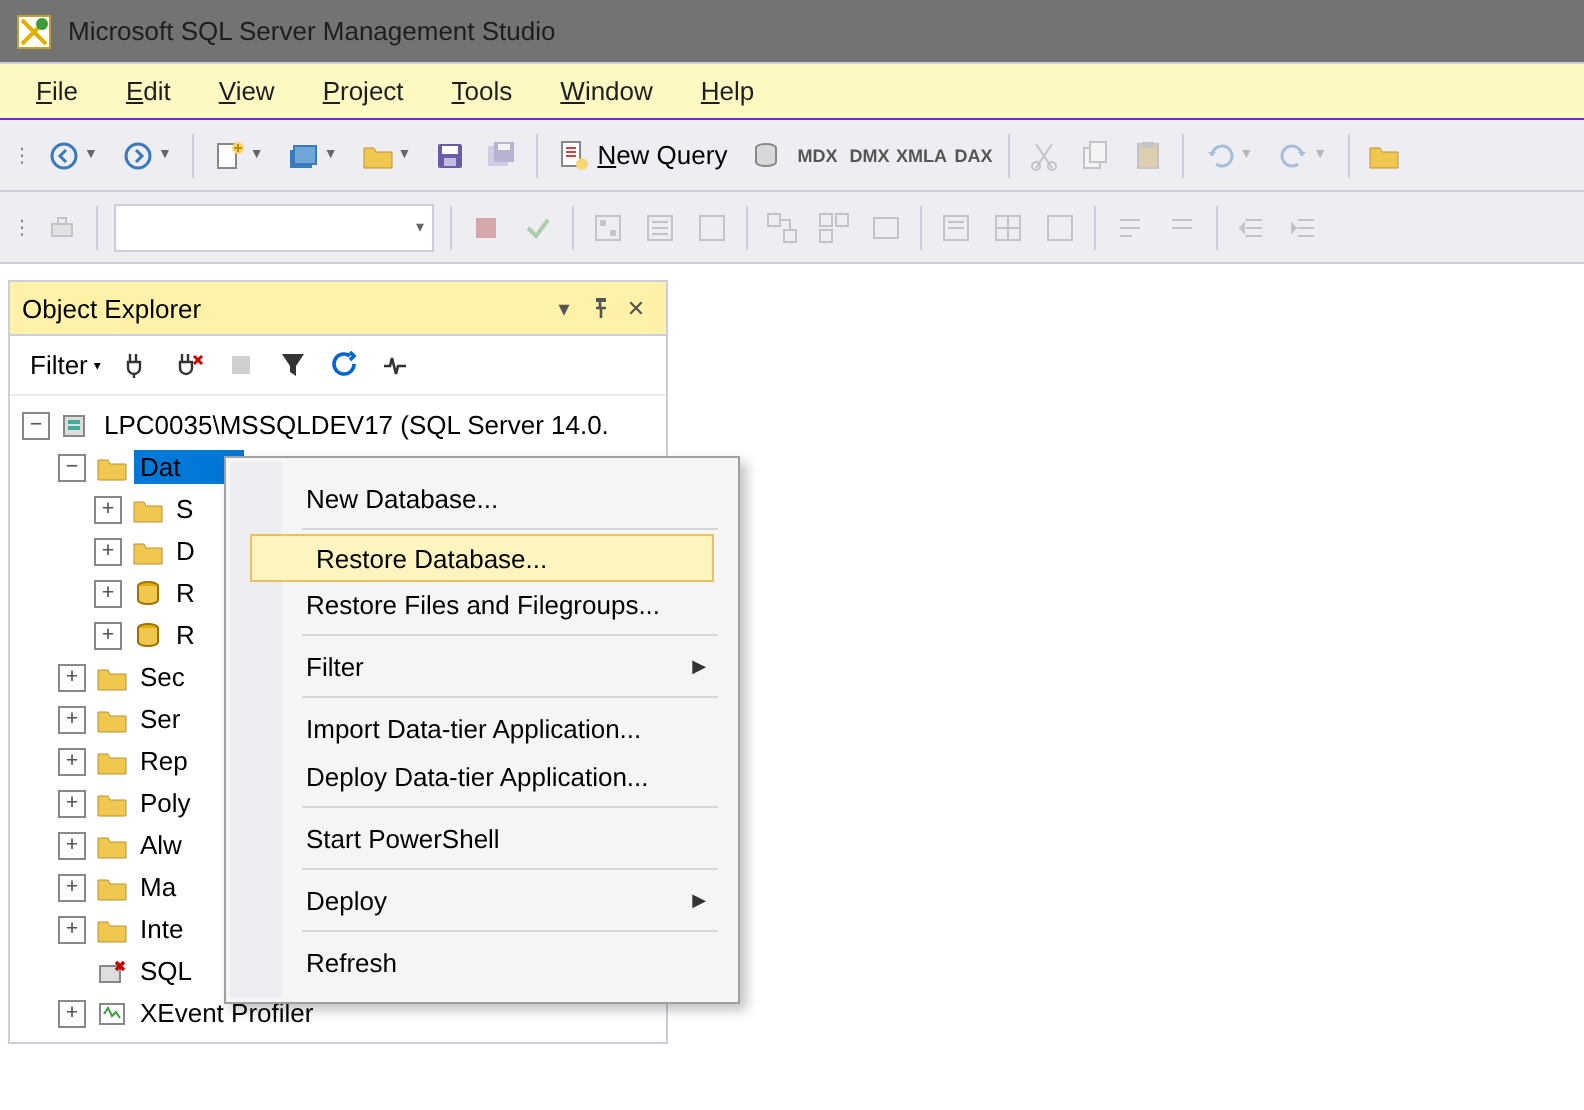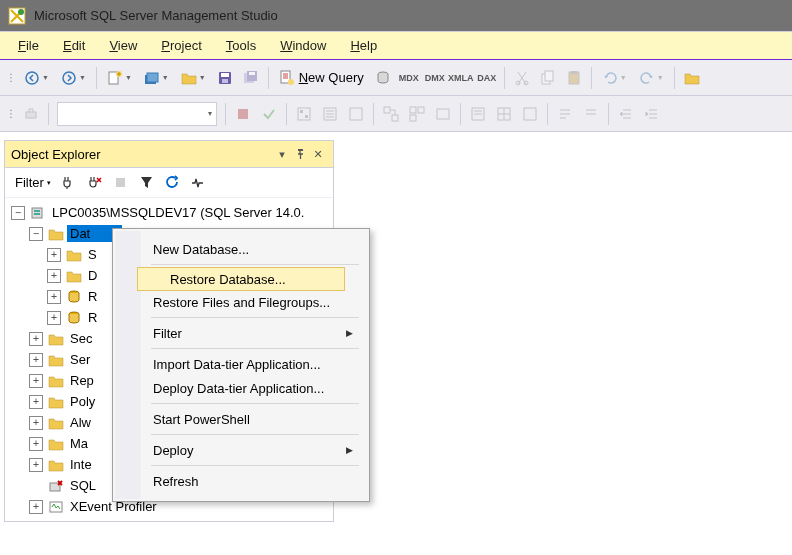--- a/index.html
+++ b/index.html
@@ -49,21 +49,21 @@
 .tree-row .expander { width: 14px; height: 14px; border: 1px solid #888; background: #fff; display: flex; align-items: center; justify-content: center; font-size: 10px; line-height: 1; cursor: pointer; margin-right: 2px; color:#555; font-family: monospace;}
 .tree-row .node-icon { width: 16px; height: 16px; margin: 0 3px; display: flex; align-items: center; justify-content: center; }
 .tree-row .node-icon svg { width: 16px; height: 16px; }
 .tree-row .label { padding: 1px 3px; }
 .tree-row .label.selected { background: #0078d7; color: #000000; }
 
 
 .context-menu { position: absolute; left: 112px; top: 368px; width: 258px; background: #f5f5f5; border: 1px solid #a0a0a0; box-shadow: 3px 3px 6px rgba(0,0,0,0.25); font-size: 13px; z-index: 10; padding: 8px; }
 .context-menu .gutter { position: absolute; left: 2px; top: 2px; bottom: 2px; width: 26px; background: #eeeef2; }
 .context-menu .cm-item { position: relative; height: 24px; display: flex; align-items: center; padding-left: 32px; padding-right: 20px; cursor: pointer; }
-.context-menu .cm-item.highlight { background: #fdf4bf; border: 1px solid #e5c365; height: 24px; margin:-1px 16px; }
+.context-menu .cm-item.highlight { background: #fdf4bf; border: 1px solid #e5c365; height: 24px; margin:-1px 4px; }
 .context-menu .cm-sep { height: 1px; background: #d7d7d7; margin: 3px 2px 3px 30px; }
 .context-menu .cm-item .arrow { position: absolute; right: 8px; font-size: 9px; color: #333; }
 
 
 .folder-svg { fill: #f0c850; stroke: #b89030; stroke-width: 0.5; }
 .db-svg { fill: #d8d8d8; stroke: #888; }
 </style>
 </head>
 <body>
 

